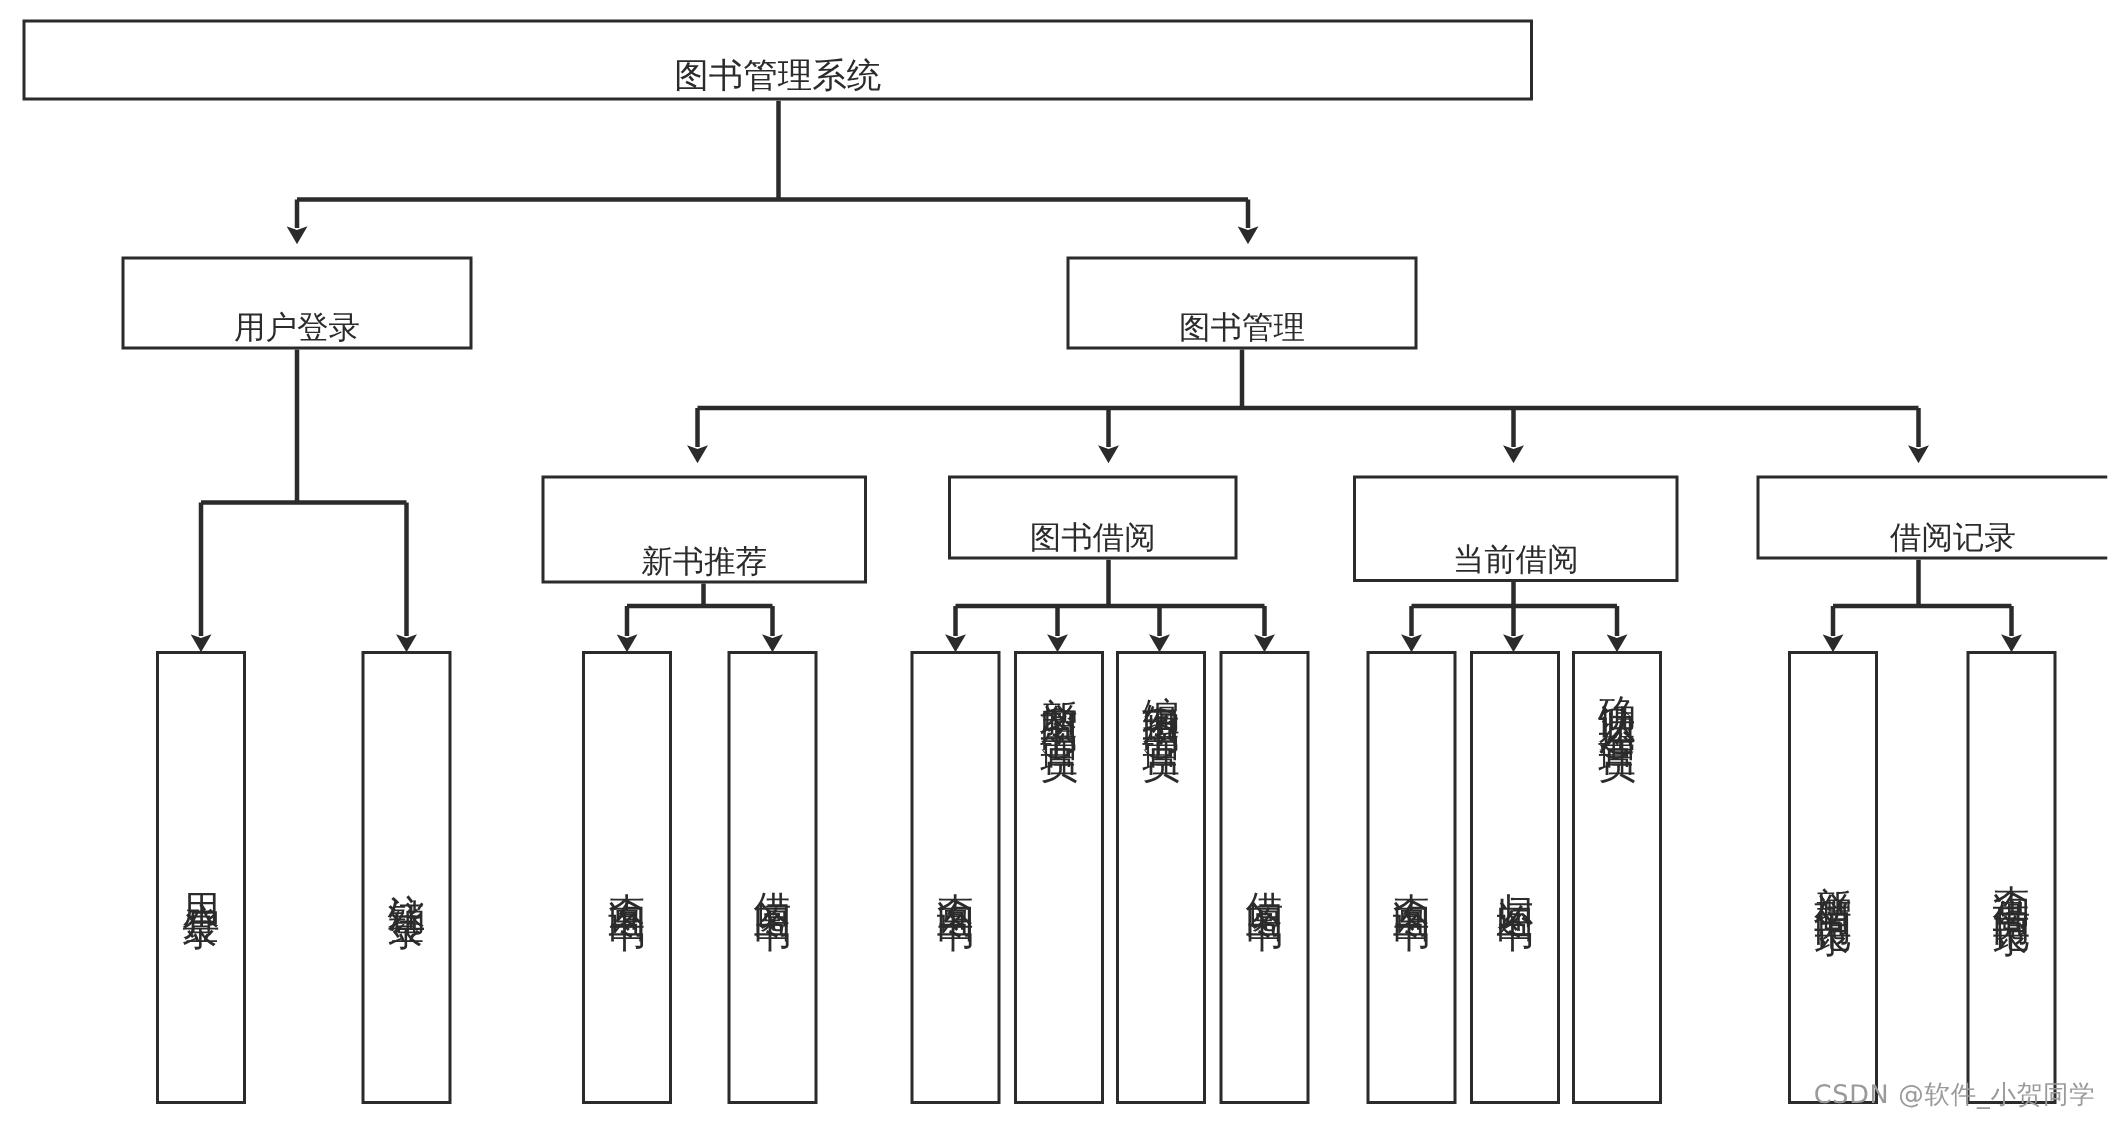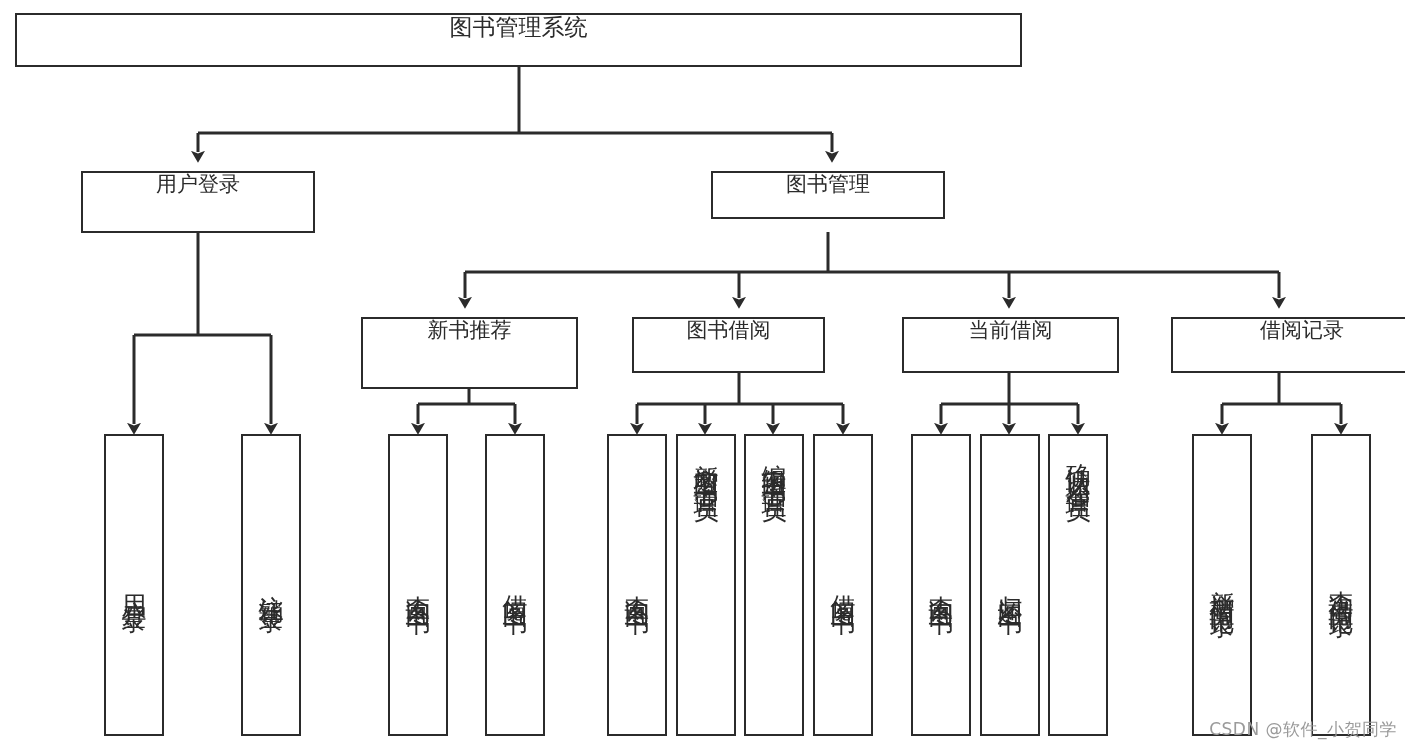--- a/index.html
+++ b/index.html
@@ -27,21 +27,21 @@
     height: 747px;
     pointer-events: none;
   }
   
   .node {
     position: absolute;
     box-sizing: border-box;
     background: #ffffff;
     border: 2px solid #2b2b2b;
     display: flex;
-    align-items: flex-start;
+    align-items: flex-end;
     justify-content: center;
   }
   .node .label {
     color: #2b2b2b;
     line-height: 1.12;
     text-align: center;
     white-space: nowrap;
   }
   
   .node.root .label {
@@ -134,33 +134,33 @@
   </svg>
 
   <div class="node root" style="left:15px; top:13px; width:1007px; height:54px;">
     <span class="label">图书管理系统</span>
   </div>
 
   <div class="node branch" style="left:81px; top:171px; width:234px; height:62px;">
     <span class="label">用户登录</span>
   </div>
 
-  <div class="node branch" style="left:711px; top:171px; width:234px; height:48px;">
+  <div class="node branch" style="left:711px; top:171px; width:234px; height:62px;">
     <span class="label">图书管理</span>
   </div>
 
   <div class="node branch" style="left:361px; top:317px; width:217px; height:72px;">
     <span class="label">新书推荐</span>
   </div>
 
   <div class="node branch" style="left:632px; top:317px; width:193px; height:56px;">
     <span class="label">图书借阅</span>
   </div>
 
-  <div class="node branch" style="left:902px; top:317px; width:217px; height:56px;">
+  <div class="node branch" style="left:902px; top:317px; width:217px; height:71px;">
     <span class="label">当前借阅</span>
   </div>
 
   <div class="node branch" style="left:1171px; top:317px; width:262px; height:56px;">
     <span class="label">借阅记录</span>
   </div>
 
   <div class="node leaf mid" style="left:104px; top:434px; width:60px; height:302px;">
     <span class="label">用户登录</span>
   </div>

